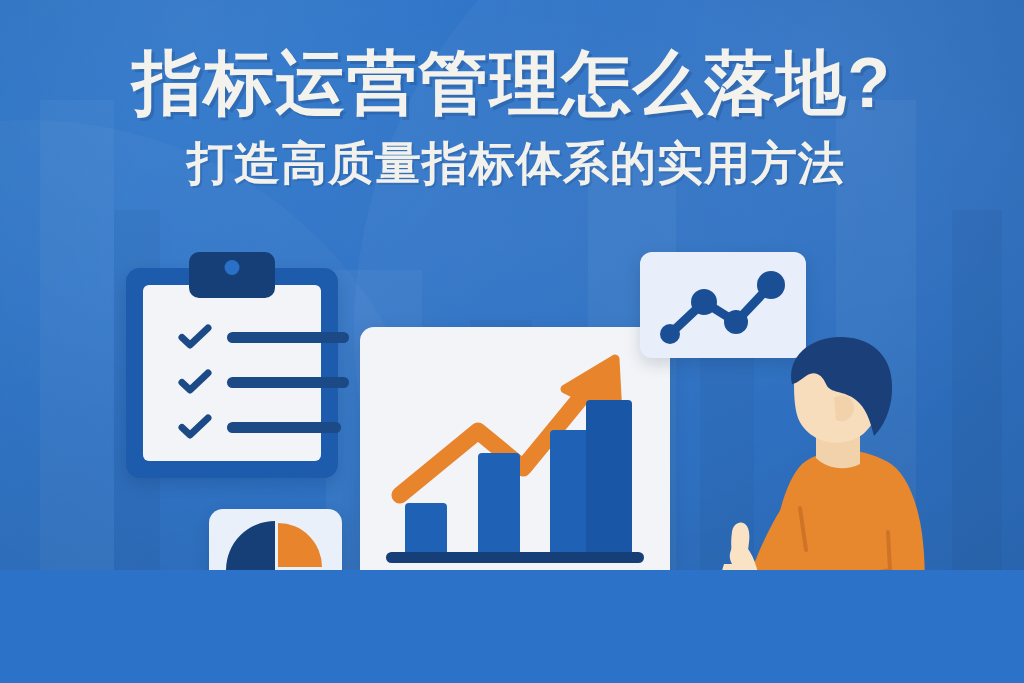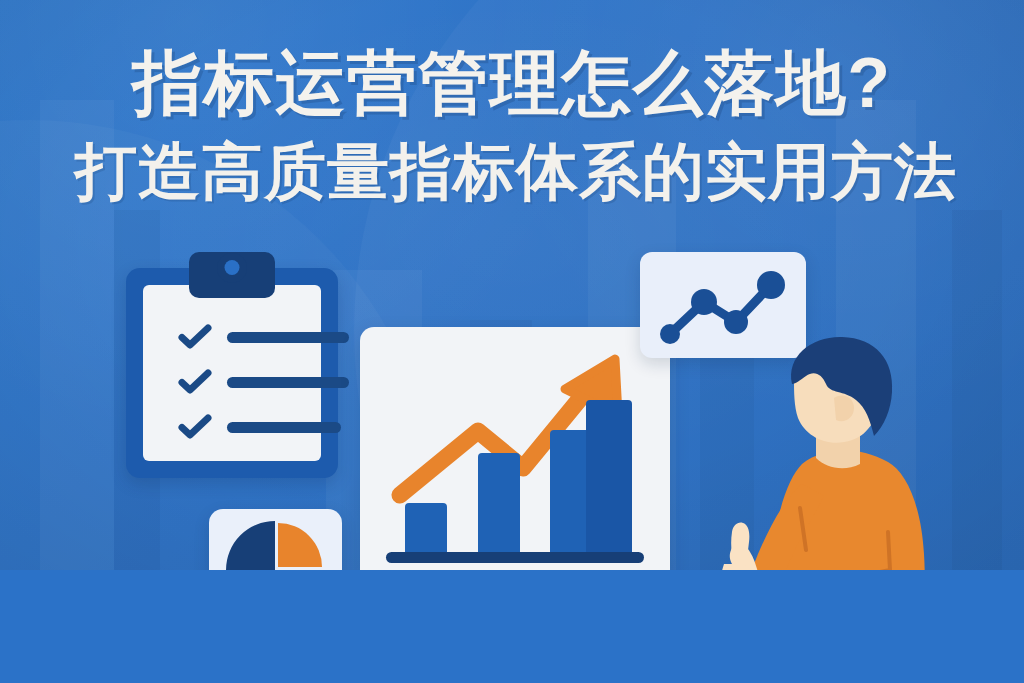--- a/index.html
+++ b/index.html
@@ -74,21 +74,21 @@
     line-height: 1.06;
     font-weight: 700;
     color: #f4f2ed;
     letter-spacing: 1.5px;
     text-shadow: 3px 3px 0 rgba(14,45,88,0.20);
     margin: 0;
     white-space: nowrap;
   }
   .sub-title {
     margin: 18px 0 0 8px;
-    font-size: 62px;
+    font-size: 46px;
     line-height: 1.1;
     font-weight: 700;
     color: #f3f1ec;
     letter-spacing: 1px;
     text-shadow: 2px 2px 0 rgba(14,45,88,0.16);
     white-space: nowrap;
   }
 
   
   .illus { position: absolute; inset: 0; z-index: 10; }

